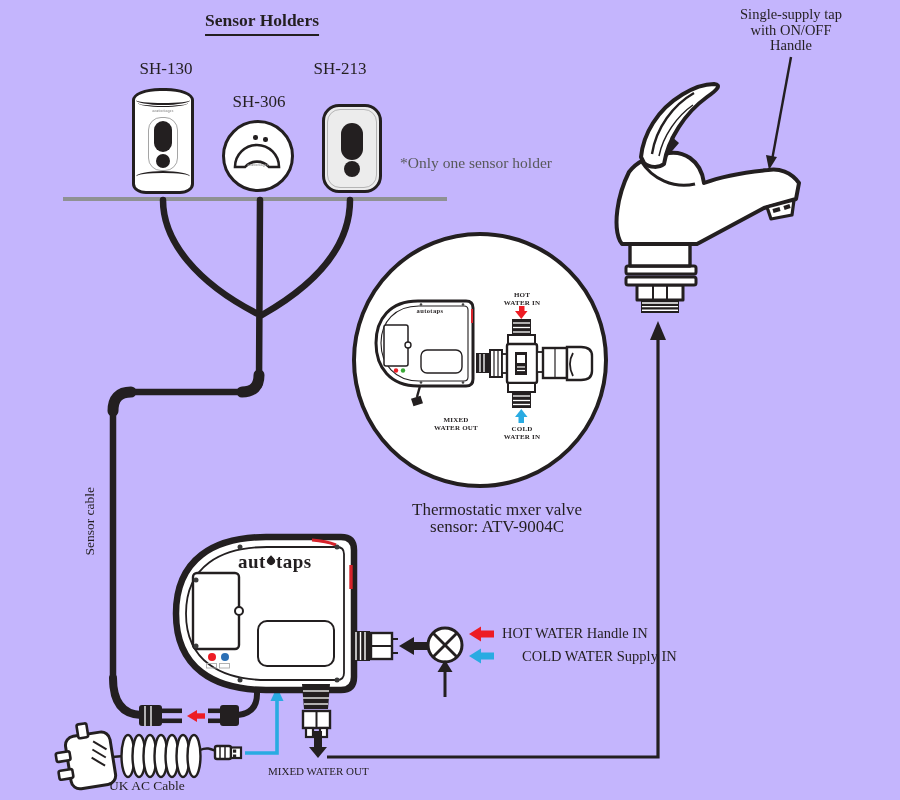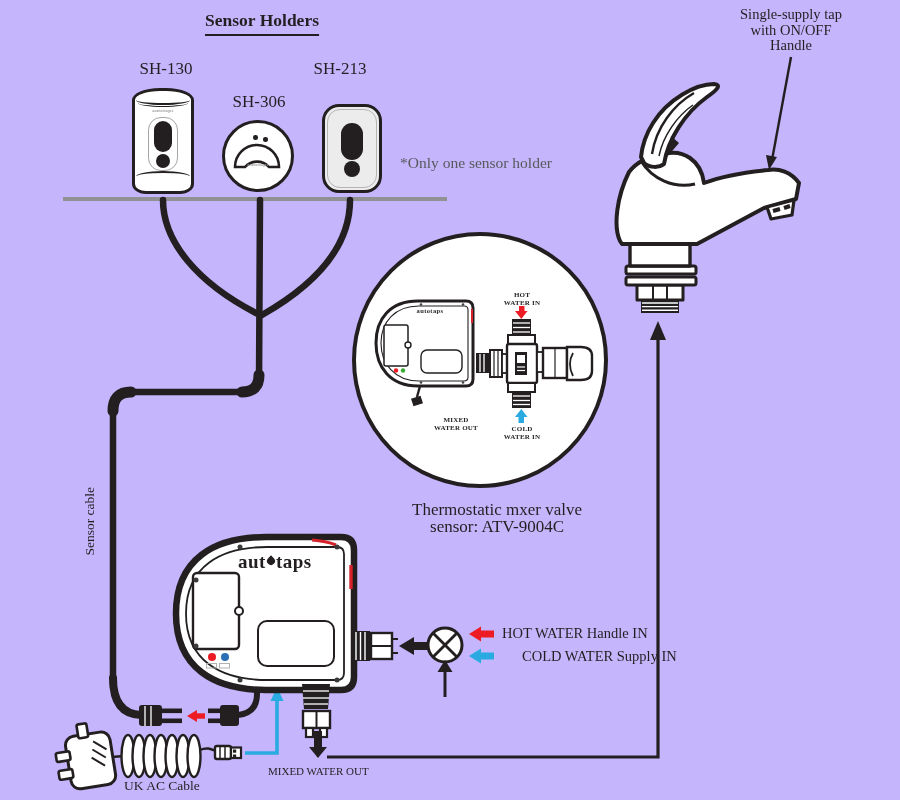--- a/index.html
+++ b/index.html
@@ -322,15 +322,15 @@
   <span>aut</span>
   <span class="drop"></span>
   <span>taps</span>
 </div>
 
 <div class="t supply" style="left:502px;top:625px;">HOT WATER Handle IN</div>
 <div class="t supply" style="left:502px;top:648px;margin-left:20px;">COLD WATER Supply IN</div>
 
 
 <div class="t plain14" style="left:268px;top:765px;">MIXED WATER OUT</div>
-<div class="t plain13" style="left:124px;top:778px;">UK AC Cable</div>
+<div class="t plain13" style="left:109px;top:778px;">UK AC Cable</div>
 
 </div>
 
 </body></html>

